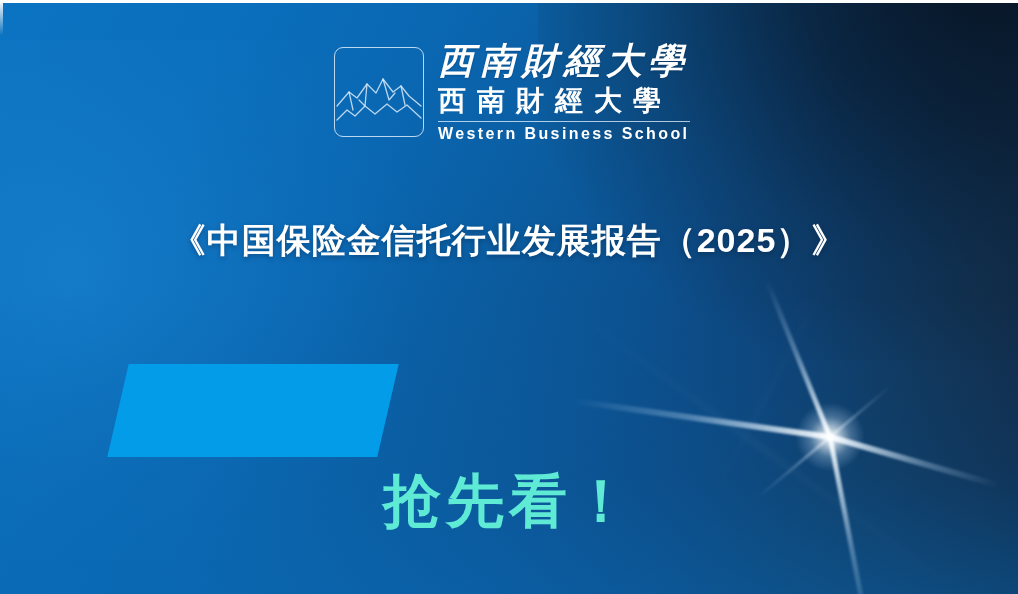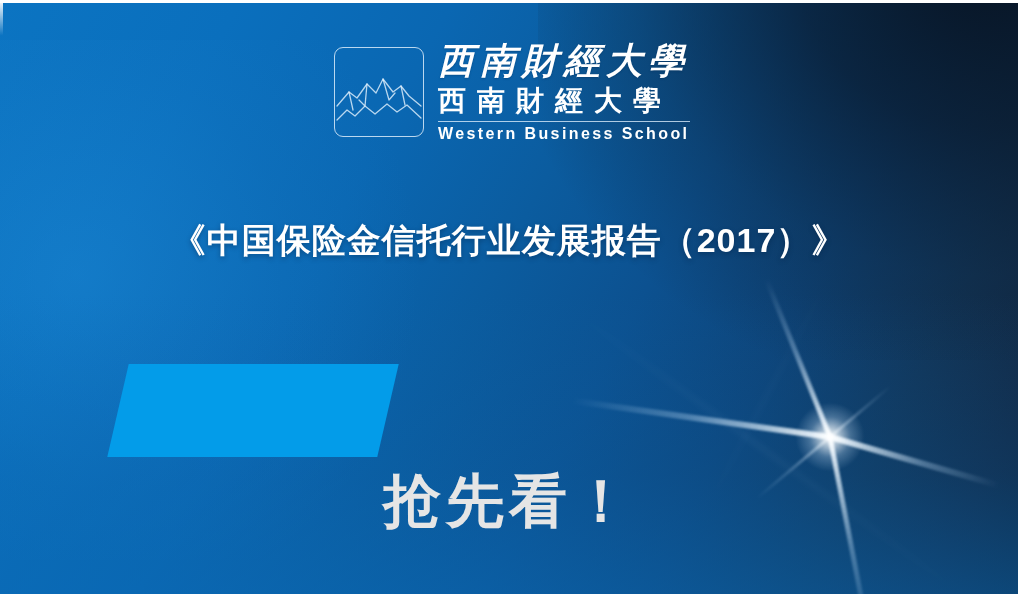--- a/index.html
+++ b/index.html
@@ -244,21 +244,21 @@
   }
 
   
   .subtitle {
     position: absolute;
     left: 0; right: 0;
     top: 472px;
     text-align: center;
     font-size: 58px;
     font-weight: bold;
-    color: #e5e5e5;
+    color: #5eead4;
     letter-spacing: 5px;
     line-height: 1;
     white-space: nowrap;
   }
 
   
   .edge-top {
     position: absolute;
     left: 0; top: 0; right: 0; height: 3px;
     background: #ffffff;
@@ -305,21 +305,21 @@
       </svg>
     </div>
     <div class="logo-text">
       <div class="logo-cn-1">西南財經大學</div>
       <div class="logo-cn-2">西南財經大學</div>
       <div class="logo-rule"></div>
       <div class="logo-en">Western Business School</div>
     </div>
   </div>
 
-  <div class="report-title">《中国保险金信托行业发展报告（2017）》</div>
+  <div class="report-title">《中国保险金信托行业发展报告（2025）》</div>
 
   <div class="para-block"></div>
 
 
   <div class="subtitle">抢先看！</div>
 
   <div class="edge-top"></div>
   <div class="edge-left"></div>
 </div>
 

